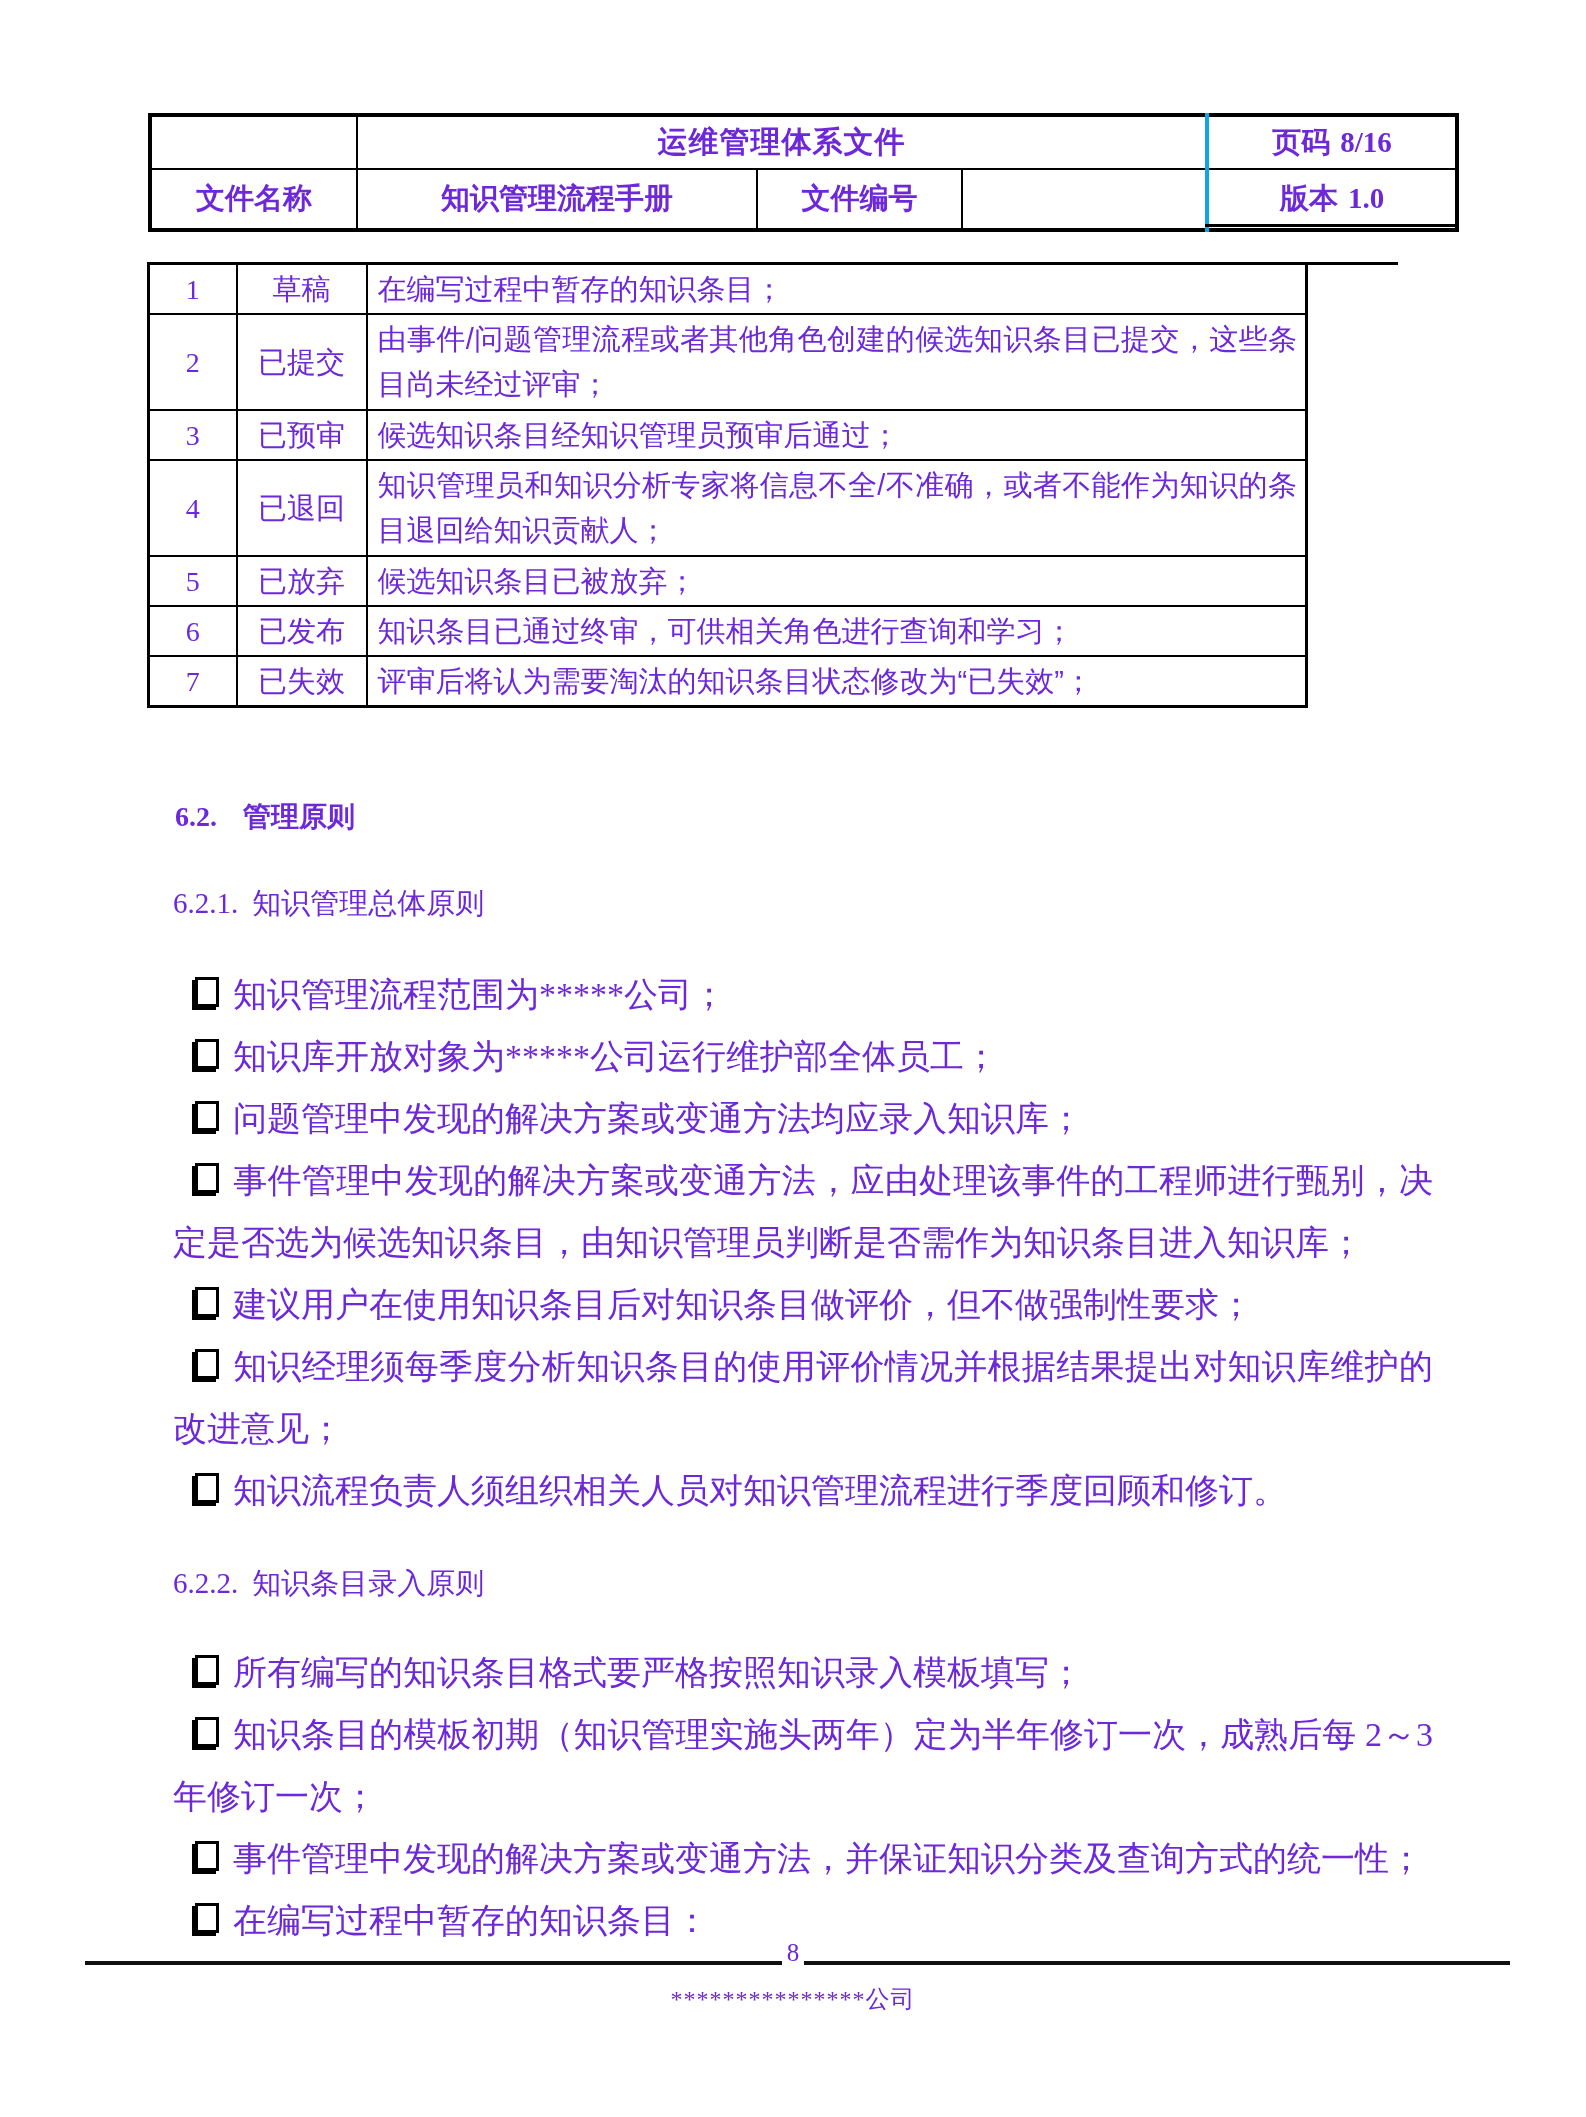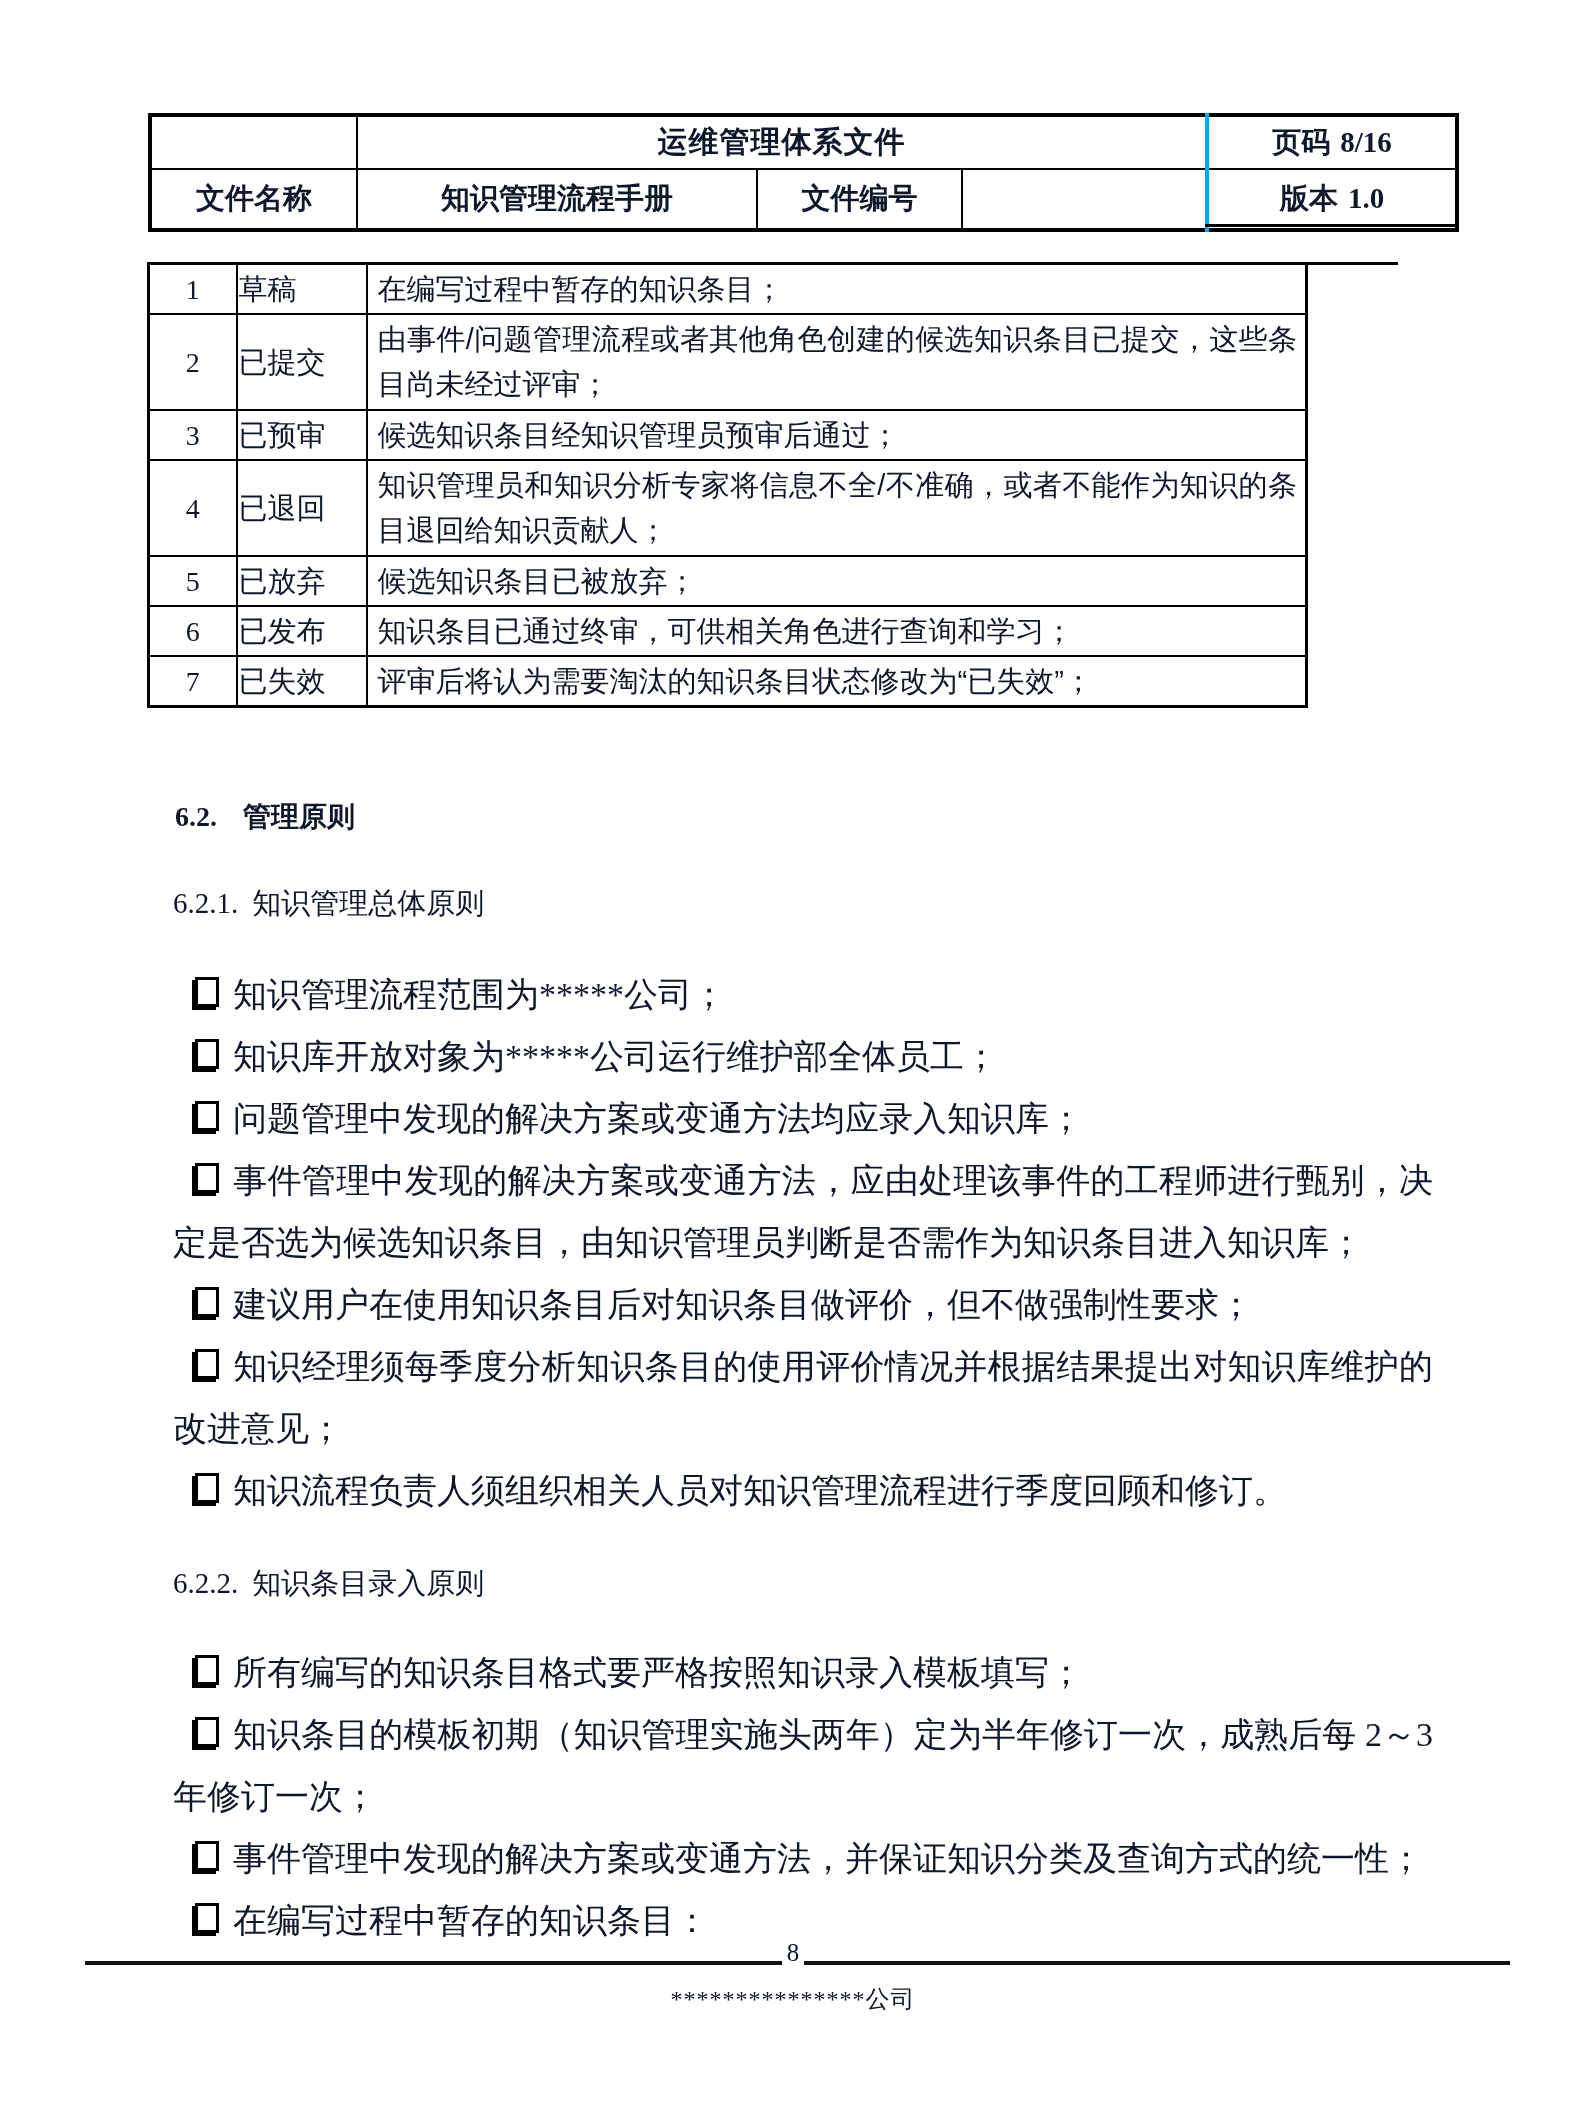--- a/index.html
+++ b/index.html
@@ -1,21 +1,21 @@
 <!DOCTYPE html>
 <html><head>
 <meta charset="utf-8">
 <style>
   html,body { margin:0; padding:0; background:#e8e8e8; }
   .page {
     position:relative;
     width:1586px; height:2117px;
     margin:0 auto;
     background:#ffffff;
-    color:#0f172a;
+    color:#6d28d9;
     font-family:"Liberation Serif","DejaVu Serif",serif;
     overflow:hidden;
   }
 
   
   table { border-collapse:collapse; table-layout:fixed; }
   .hdr {
     position:absolute; left:148px; top:113px;
     width:1307px;
     border:4px solid #000;
@@ -45,21 +45,21 @@
     font-family:"Liberation Sans",sans-serif;
     font-size:29px;
   }
   .status td {
     border:2px solid #000;
     vertical-align:middle;
     line-height:45px;
     overflow:hidden;
   }
   .status td.no   { text-align:center; font-family:"Liberation Serif","DejaVu Serif",serif; font-size:28px; }
-  .status td.state{ }
+  .status td.state{ text-align:center; }
   .status td.desc { text-align:justify; padding:0 8px 0 10px; }
   .status tr.h-s td { height:46px; }
   .status tr.h-d td { height:92px; }
   .status-top-ext {
     position:absolute; left:1303px; top:262px; width:95px; height:3px;
     background:#000;
   }
 
   
   .h62 {

